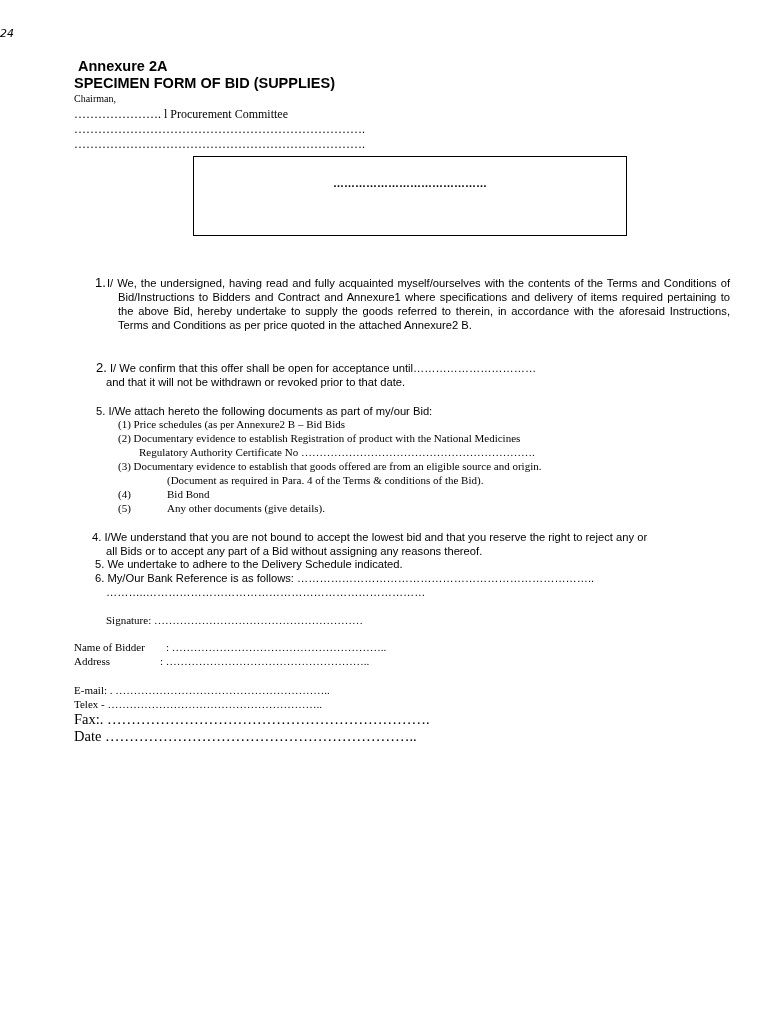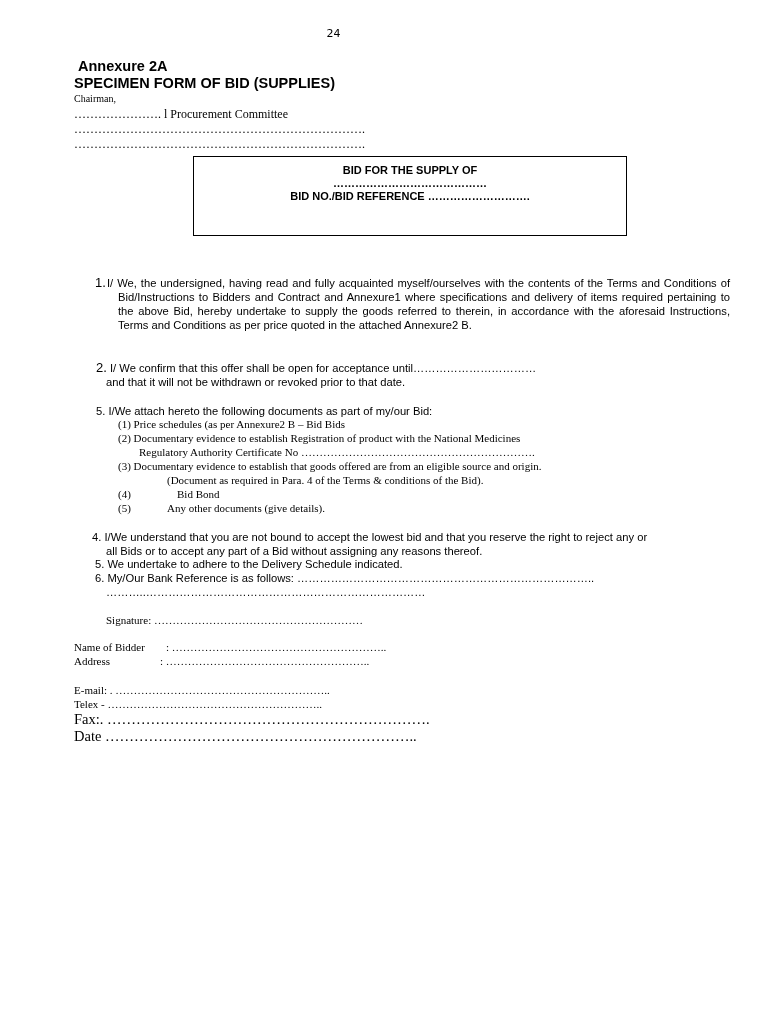--- a/index.html
+++ b/index.html
@@ -13,23 +13,24 @@
       position: relative;
       overflow: hidden;
       color: #000000;
     }
     .abs { position: absolute; white-space: nowrap; }
     .sans { font-family: "Liberation Sans", "DejaVu Sans", sans-serif; }
     .serif { font-family: "Liberation Serif", "DejaVu Serif", serif; }
 
     #page-number {
       left: 0; width: 667px; top: 27px;
-      text-align: center;
+      text-align: left;
       font-family: "DejaVu Sans", "Liberation Sans", sans-serif;
       font-size: 11px;
+      font-style: italic;
     }
     #annex-title { left: 78px; top: 58px; font-size: 14.5px; font-weight: bold; }
     #form-title { left: 74px; top: 75px; font-size: 14.5px; font-weight: bold; }
     #addressee-1 { left: 74px; top: 93px; font-size: 10px; }
     #addressee-2 { left: 74px; top: 107px; font-size: 12px; text-align: right; }
     #addressee-3 { left: 74px; top: 122px; font-size: 12px; }
     #addressee-4 { left: 74px; top: 137px; font-size: 12px; }
 
     #bid-box {
       position: absolute;
@@ -77,21 +78,21 @@
       font-size: 11px;
       line-height: 14px;
       white-space: nowrap;
     }
     #sub-1 { left: 118px; top: 417px; }
     #sub-2 { left: 118px; top: 431px; }
     #sub-2b { left: 139px; top: 445px; }
     #sub-3 { left: 118px; top: 459px; }
     #sub-3b { left: 167px; top: 473px; }
     #sub-4-num { left: 118px; top: 487px; }
-    #sub-4-text { left: 177px; top: 487px; }
+    #sub-4-text { left: 167px; top: 487px; }
     #sub-5-num { left: 118px; top: 501px; }
     #sub-5-text { left: 167px; top: 501px; text-align: center; }
 
     #item-4 { left: 92px; top: 530px; white-space: nowrap; }
     #item-4b { left: 106px; top: 544px; white-space: nowrap; }
     #item-5 { left: 95px; top: 557px; white-space: nowrap; }
     #item-6 { left: 95px; top: 571px; white-space: nowrap; }
     #item-6b { left: 106px; top: 585px; white-space: nowrap; }
 
     .sig {
@@ -116,23 +117,21 @@
 <div id="page-number" class="abs">24</div>
 
 <div id="annex-title" class="abs sans">Annexure 2A</div>
 <div id="form-title" class="abs sans">SPECIMEN FORM OF BID (SUPPLIES)</div>
 <div id="addressee-1" class="abs serif">Chairman,</div>
 <div id="addressee-2" class="abs serif">…………………. l Procurement Committee</div>
 <div id="addressee-3" class="abs serif">……………………………………………………………….</div>
 <div id="addressee-4" class="abs serif">……………………………………………………………….</div>
 
 <div id="bid-box">
-  <div id="bid-box-line-1" class="line">BID FOR THE SUPPLY OF</div>
   <div id="bid-box-line-2" class="line">……………………………………</div>
-  <div id="bid-box-line-3" class="line">BID NO./BID REFERENCE ……………………….</div>
 </div>
 
 <div id="item-1-num" class="para num-big">1.</div>
 <div id="item-1-text" class="para justify" style="text-indent: -11px; padding-left: 11px; left: 107px; width: 623px; box-sizing: border-box;">
   <span>I/ We, the undersigned, having read and fully acquainted myself/ourselves with the contents of the Terms and Conditions of Bid/Instructions to Bidders and Contract and Annexure1 where specifications and delivery of items required pertaining to the above Bid, hereby undertake to supply the goods referred to therein, in accordance with the aforesaid Instructions, Terms and Conditions as per price quoted in the attached Annexure2 B.</span>
 </div>
 
 <div id="item-2" class="para"><span class="num-big">2.</span><span> I/ We confirm that this offer shall be open for acceptance  until……………………………</span></div>
 <div id="item-2b" class="para">and that it will not be withdrawn or revoked prior to that date.</div>
 

